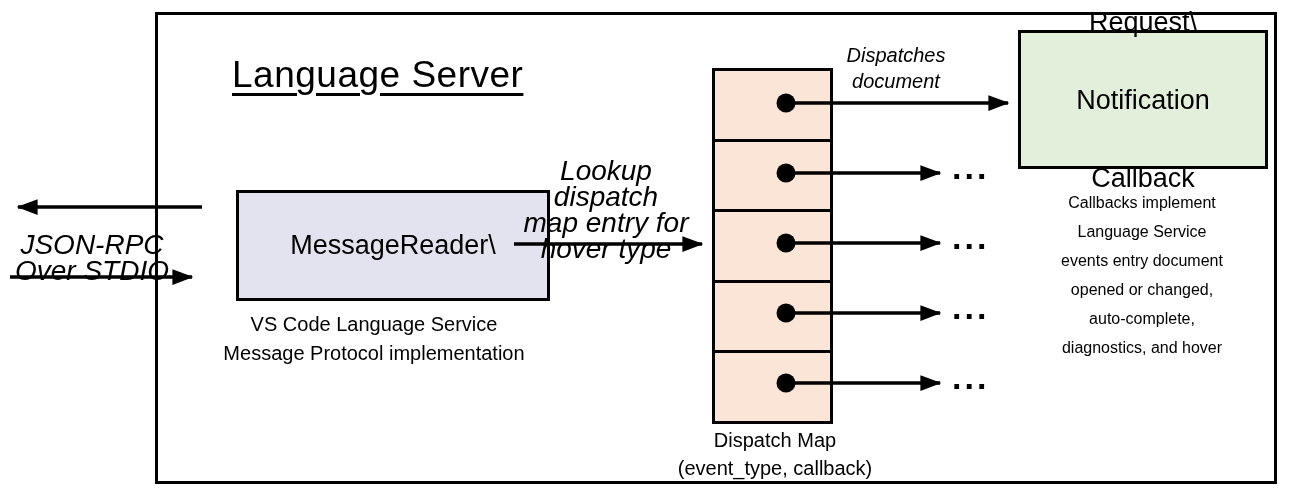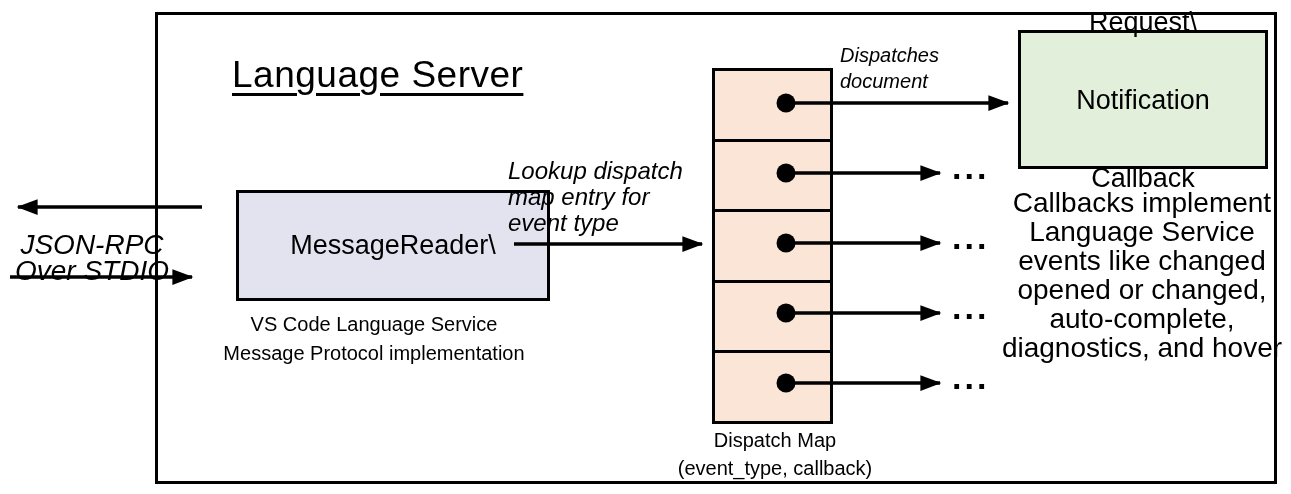--- a/index.html
+++ b/index.html
@@ -27,46 +27,46 @@
     background:var(--message-box-fill,#e3e2ef); border:3px solid #000;
     display:flex; flex-direction:column; justify-content:center; align-items:center;
     font-size:27px; line-height:35px; text-align:center;margin-left:36px;
   }
   .msg-caption {
     position:absolute; left:168px; top:310px; width:412px; z-index:3;
     text-align:center; font-size:20px; line-height:29px;
   }
   .lookup-label {
     position:absolute; left:508px; top:158px; width:196px; z-index:3;
-    text-align:left; font-style:italic; font-size:24px; line-height:26px;
+    text-align:center; font-style:italic; font-size:28px; line-height:26px;
   }
   .dispatch-map {
     position:absolute; left:712px; top:68px; width:121px; height:356px; z-index:2;
     border:3px solid #000; background:var(--dispatch-cell-fill,#fbe5d6);
     display:flex; flex-direction:column;
   }
   .dispatch-cell { flex:1; border-bottom:3px solid #000; }
   .dispatch-cell:last-child { border-bottom:none; }
   .dispatch-caption {
     position:absolute; left:650px; top:426px; width:250px; z-index:3;
     text-align:center; font-size:20px; line-height:28px;
   }
   .dispatches-label {
-    position:absolute; left:840px; top:42px; width:176px; z-index:3;
-    font-style:italic; font-size:20px; line-height:26px;
+    position:absolute; left:808px; top:42px; width:176px; z-index:3;
+    text-align:center; font-style:italic; font-size:20px; line-height:26px;
   }
   .callback-box {
     position:absolute; left:1018px; top:30px; width:250px; height:139px; z-index:2;
     background:var(--callback-box-fill,#e2efda); border:3px solid #000;
     display:flex; flex-direction:column; justify-content:center; align-items:center;
     font-size:27px; line-height:34px; text-align:center;gap:44px;
   }
   .note {
     position:absolute; left:1000px; top:188px; width:284px; z-index:3;
-    text-align:center; font-size:28px; line-height:29px;
+    text-align:center; font-size:16px; line-height:29px;
   }
   .ellipsis {
     position:absolute; z-index:4; font-size:34px; font-weight:bold;
     letter-spacing:3px; line-height:34px;
   }
   .ellipsis.e1 { left:952px; top:150px; }
   .ellipsis.e2 { left:952px; top:220px; }
   .ellipsis.e3 { left:952px; top:290px; }
   .ellipsis.e4 { left:952px; top:360px; }
   .block-line { display:block; }
@@ -90,21 +90,21 @@
   </div>
 
   <div class="msg-caption">
     <span class="block-line">VS Code Language Service</span>
     <span class="block-line">Message Protocol implementation</span>
   </div>
 
   <div class="lookup-label">
     <span class="block-line">Lookup dispatch</span>
     <span class="block-line">map entry for</span>
-    <span class="block-line">event type</span>
+    <span class="block-line">hover type</span>
   </div>
 
   <div class="dispatch-map">
     <div class="dispatch-cell"></div>
     <div class="dispatch-cell"></div>
     <div class="dispatch-cell"></div>
     <div class="dispatch-cell"></div>
     <div class="dispatch-cell"></div>
   </div>
 
@@ -125,21 +125,21 @@
   </div>
 
   <div class="ellipsis e1">...</div>
   <div class="ellipsis e2">...</div>
   <div class="ellipsis e3">...</div>
   <div class="ellipsis e4">...</div>
 
   <div class="note">
     <span class="block-line">Callbacks implement</span>
     <span class="block-line">Language Service</span>
-    <span class="block-line">events like changed</span>
+    <span class="block-line">events entry document</span>
     <span class="block-line">opened or changed,</span>
     <span class="block-line">auto-complete,</span>
     <span class="block-line">diagnostics, and hover</span>
   </div>
 
   <svg class="arrows" viewBox="0 0 1291 494" xmlns="http://www.w3.org/2000/svg">
     <defs>
       <marker id="ah" markerWidth="6.5" markerHeight="5" refX="5.6" refY="2.25" orient="auto">
         <path d="M0,0 L6,2.25 L0,4.5 z" fill="#000"></path>
       </marker>

